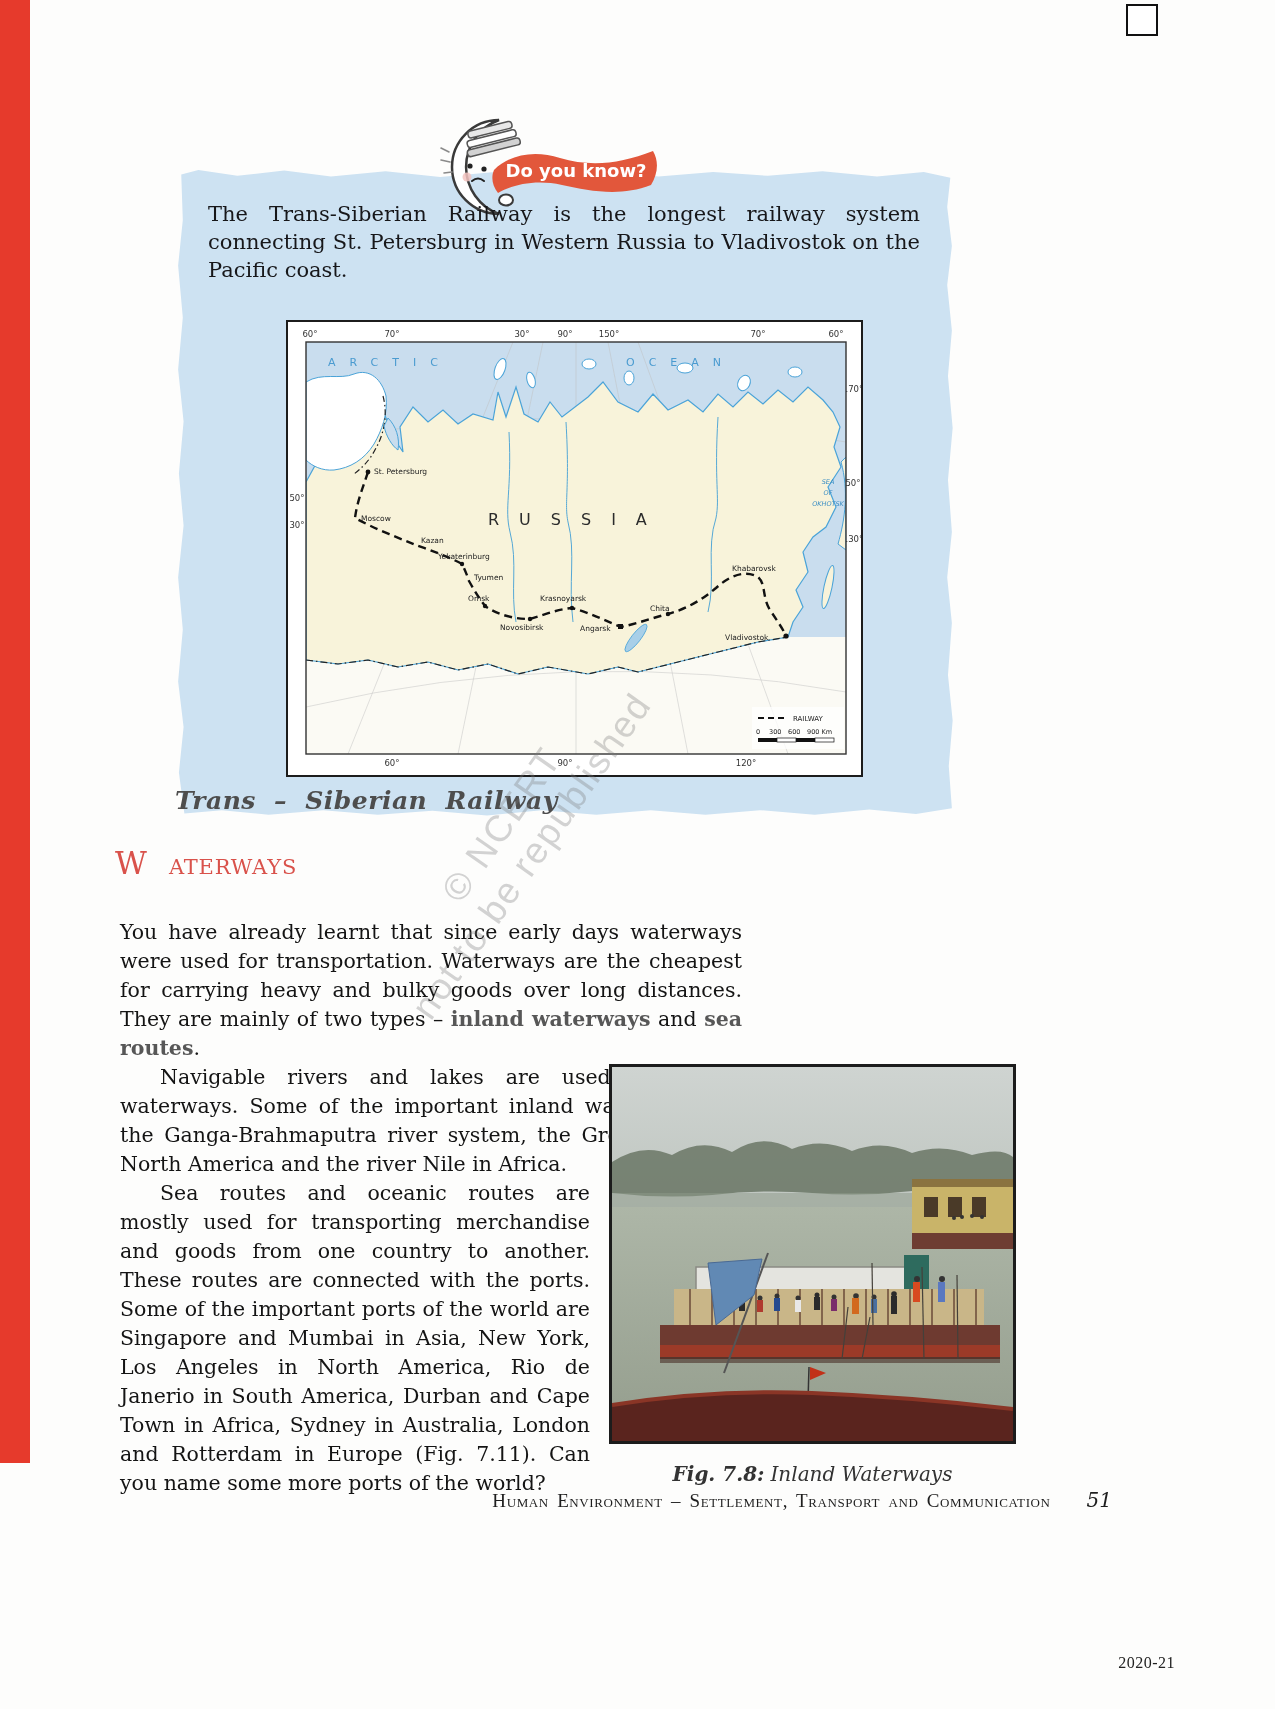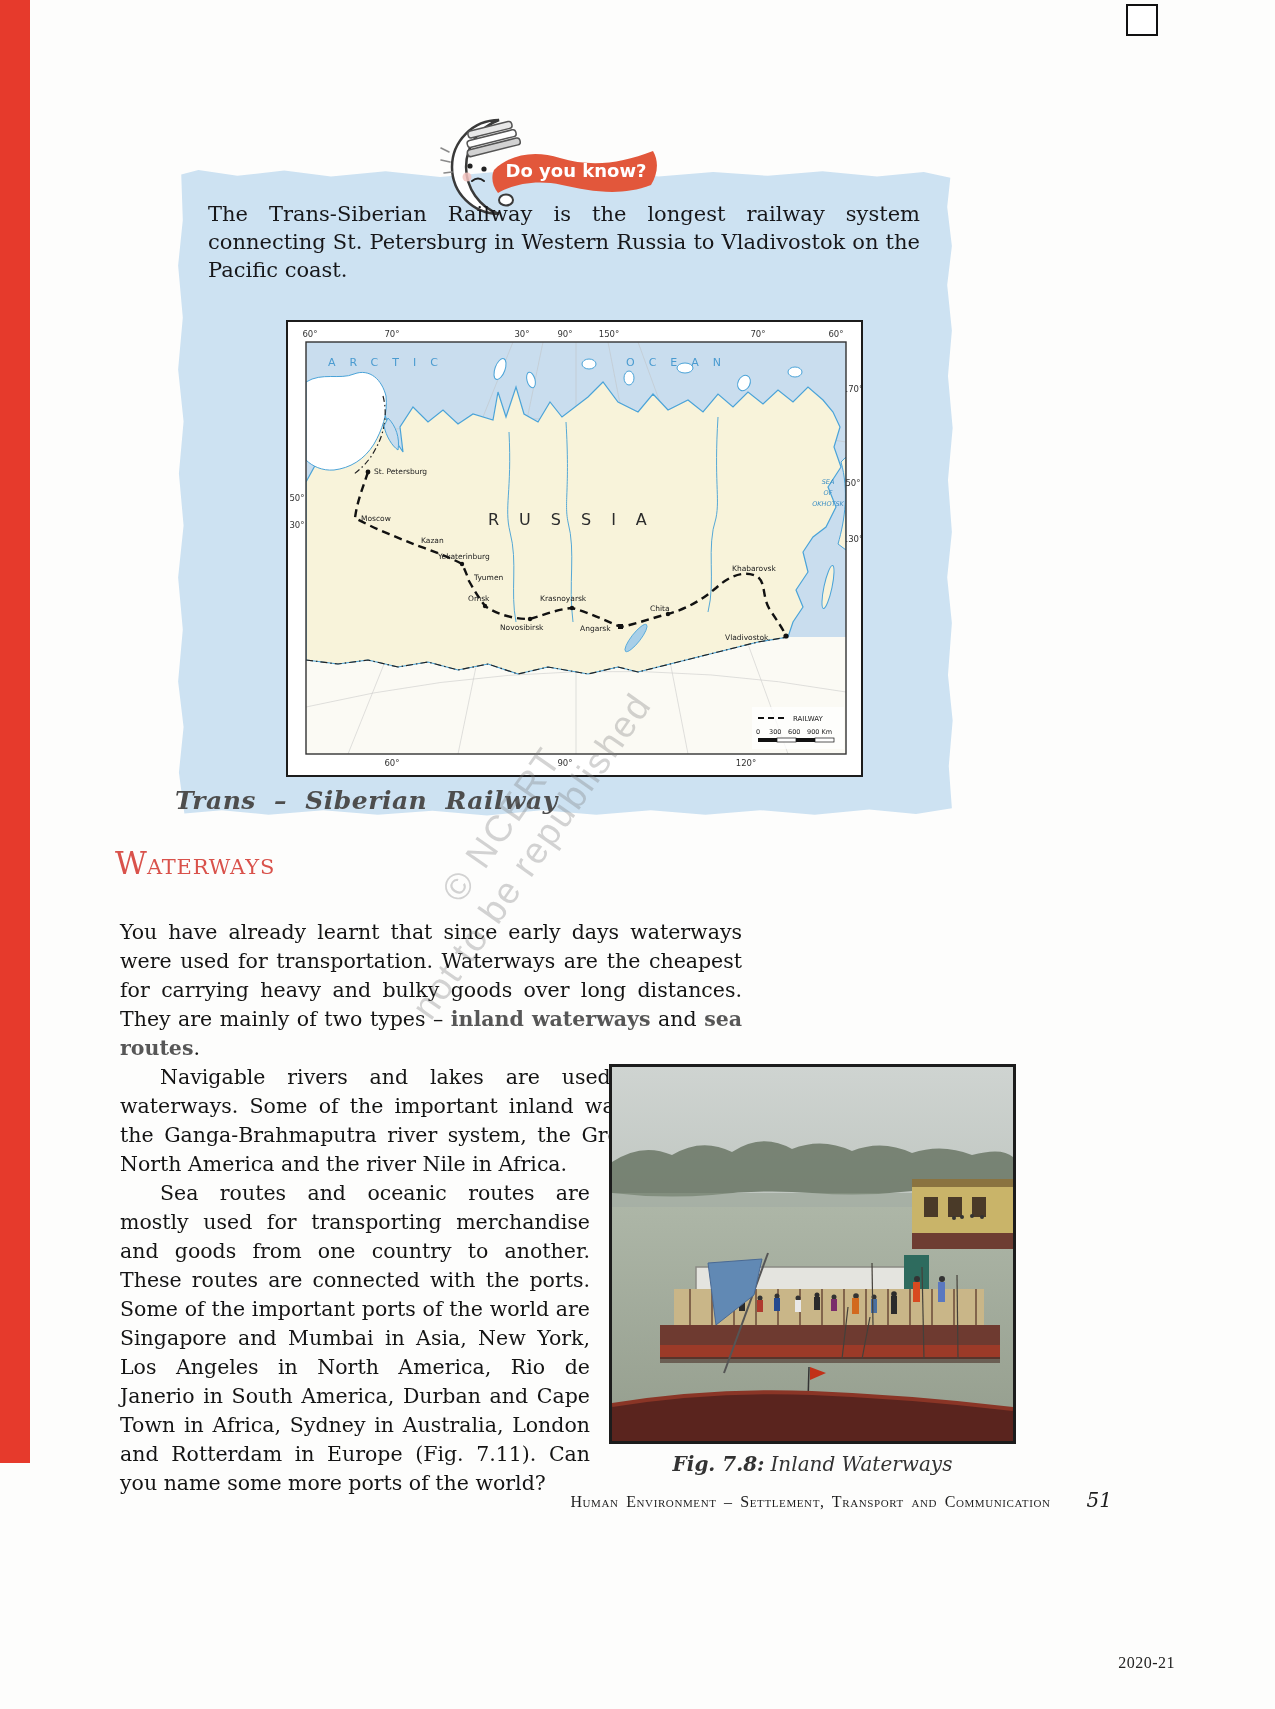--- a/index.html
+++ b/index.html
@@ -27,36 +27,36 @@
     border:2px solid #1c1c1c;box-sizing:border-box;
   }
   .map-caption{
     position:absolute;left:175px;top:786px;width:780px;
     font-style:italic;color:#4d4d4d;font-size:25px;letter-spacing:.5px;word-spacing:9px;font-weight:600;
   }
 
   
   .section-heading{position:absolute;left:115px;top:848px;color:#d9524b;font-family:"DejaVu Serif",serif;}
   .wh-initial{font-size:31px;line-height:30px;}
-  .wh-rest{font-size:21px;letter-spacing:.8px;}
+  .wh-rest{font-size:21px;letter-spacing:.8px;margin-left:22px;}
   .textcol{position:absolute;left:120px;top:876px;width:622px;font-size:20.5px;line-height:29px;color:#141414;text-align:justify;margin-top:42px;}
   .textcol p{margin:0;}
   .textcol p.indent{text-indent:40px;}
   .textcol p.narrow{width:470px;}
   .bold-term{font-weight:bold;color:#575757;}
 
   
   .figure{position:absolute;left:609px;top:1064px;width:407px;}
   .photo{border:3px solid #1c1c1c;display:block;}
-  .fig-caption{margin-top:8px;text-align:center;font-size:20px;font-style:italic;color:#333;}
+  .fig-caption{margin-top:18px;text-align:center;font-size:20px;font-style:italic;color:#333;}
   .fig-caption .fig-label{font-weight:bold;margin-right:6px;}
 
   
   .footer{position:absolute;top:1488px;right:163px;white-space:nowrap;}
-  .footer-title{font-family:"Liberation Serif",serif;font-variant:small-caps;font-size:16px;letter-spacing:.6px;word-spacing:3px;color:#1e1e1e;}
+  .footer-title{font-family:"Liberation Serif",serif;font-variant:small-caps;font-size:19px;letter-spacing:.6px;word-spacing:3px;color:#1e1e1e;}
   .footer-page{font-family:"DejaVu Serif",serif;font-style:italic;font-size:20px;color:#1e1e1e;margin-left:36px;}
   .year-mark{position:absolute;left:0;top:1654px;width:1175px;text-align:right;font-family:"Liberation Serif",serif;font-size:16px;letter-spacing:.5px;color:#222;}
 
   
   .wm{position:absolute;color:rgba(125,125,125,.33);font-family:"Liberation Sans",sans-serif;font-size:37px;letter-spacing:2px;transform-origin:0 100%;transform:rotate(-55deg);white-space:nowrap;pointer-events:none;}
   .wm1{left:468px;top:868px;}
   .wm2{left:438px;top:985px;}
 
   
   .map-frame svg text{font-family:"DejaVu Sans",sans-serif;}

